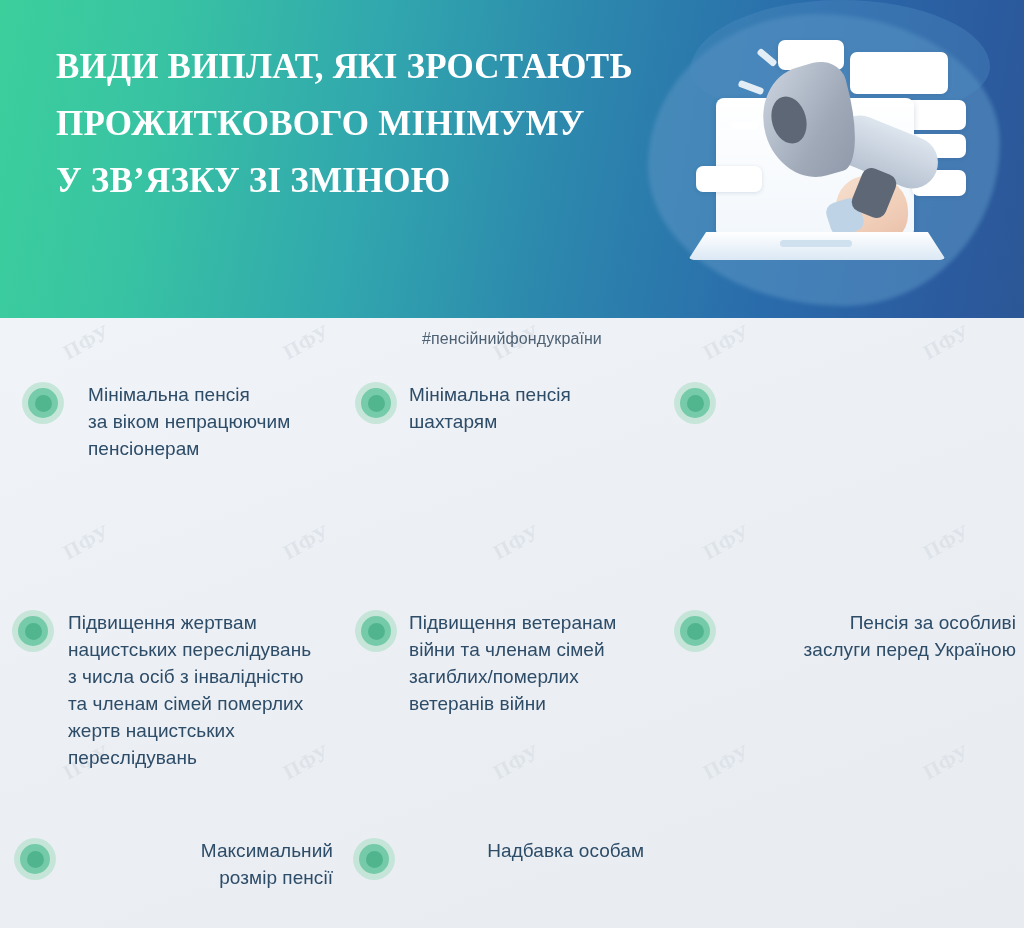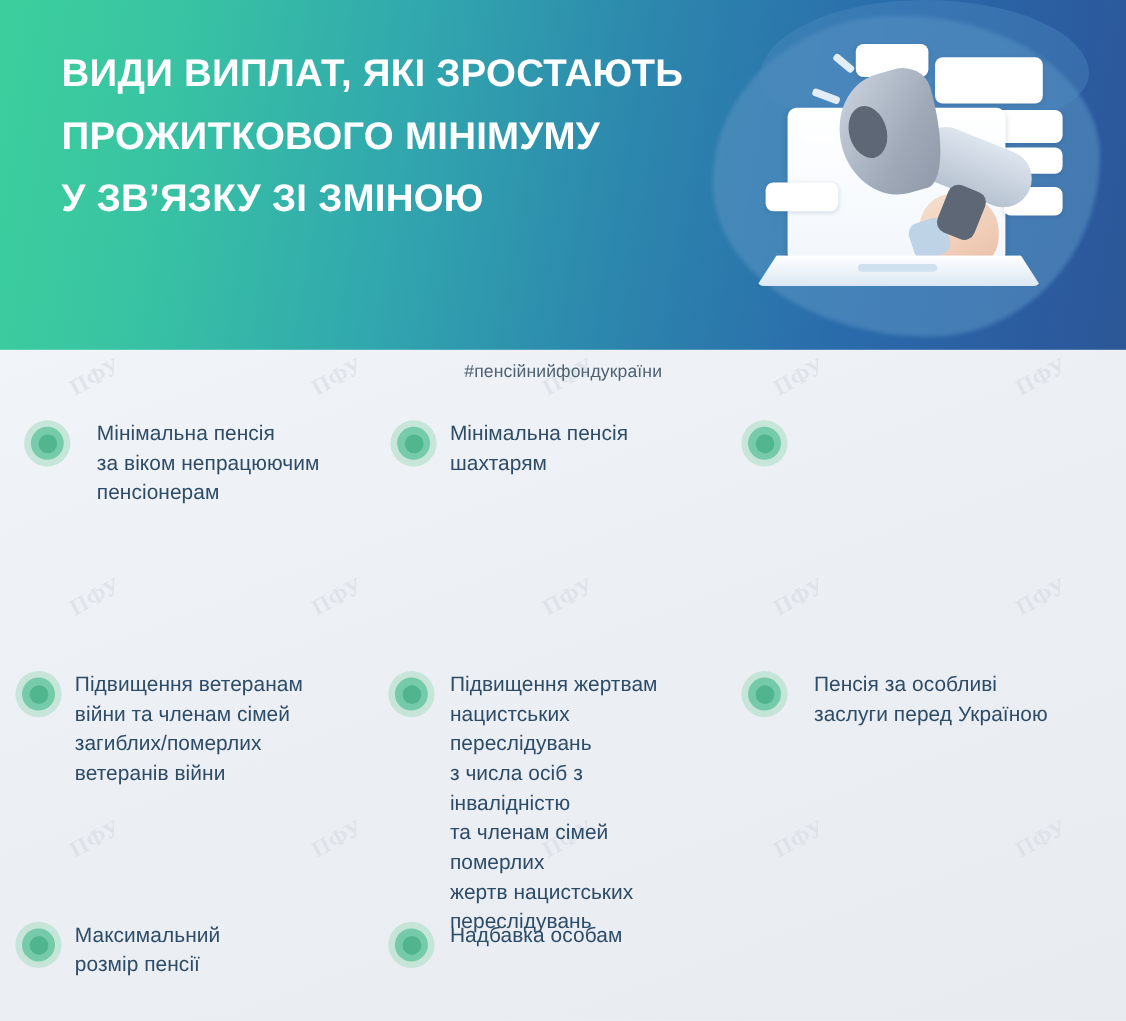--- a/index.html
+++ b/index.html
@@ -66,21 +66,21 @@
     position: absolute;
     left: 56px;
     top: 38px;
     width: 620px;
     color: #ffffff;
     font-size: 35px;
     font-weight: 700;
     letter-spacing: .2px;
     line-height: 57px;
     text-transform: uppercase;
-    font-family: Liberation Sans, sans-serif;
+    font-family: Liberation Serif, serif;
   }
   #title .tline { display: block; white-space: nowrap; }
 
   
   #illustration {
     position: absolute;
     left: 660px;
     top: 18px;
     width: 336px;
     height: 284px;
@@ -205,21 +205,21 @@
   }
 
   .cell {
     position: relative;
     box-sizing: border-box;
     padding-left: 66px;
     padding-right: 8px;
   }
   .r1 { height: 200px; }
   .r2 { height: 212px; }
-  .r3 { height: 120px; }
+  .r3 { height: 120px; text-align: right; }
 
   .cell.c1 { padding-left: 66px; margin-left: 22px; }
   .cell.c2 { padding-left: 54px; margin-left: 14px; }
   .cell.c3 { padding-left: 56px; margin-left: 12px; }
 
   .bullet {
     position: absolute;
     left: 0;
     top: 2px;
     width: 42px;
@@ -341,46 +341,46 @@
 
 
       <div class="cell c1 r2">
         <span class="bullet">
             <span class="ring">
               <span class="core"></span>
             </span>
           </span>
       </div>
 
-      <div class="cell c2 r2">
-        <span class="bullet">
-            <span class="ring">
-              <span class="core"></span>
-            </span>
-          </span>
-        <div class="label">Підвищення ветеранам
-війни та членам сімей
-загиблих/померлих
-ветеранів війни</div>
-      </div>
-
       <div class="cell c3 r2">
         <span class="bullet">
             <span class="ring">
               <span class="core"></span>
             </span>
           </span>
         <div class="label">Підвищення жертвам
 нацистських переслідувань
 з числа осіб з інвалідністю
 та членам сімей померлих
 жертв нацистських
 переслідувань</div>
       </div>
 
+      <div class="cell c2 r2">
+        <span class="bullet">
+            <span class="ring">
+              <span class="core"></span>
+            </span>
+          </span>
+        <div class="label">Підвищення ветеранам
+війни та членам сімей
+загиблих/померлих
+ветеранів війни</div>
+      </div>
+
       <div class="cell c1 r3">
         <span class="bullet">
             <span class="ring">
               <span class="core"></span>
             </span>
           </span>
         <div class="label">Пенсія за особливі
 заслуги перед Україною</div>
       </div>
 

